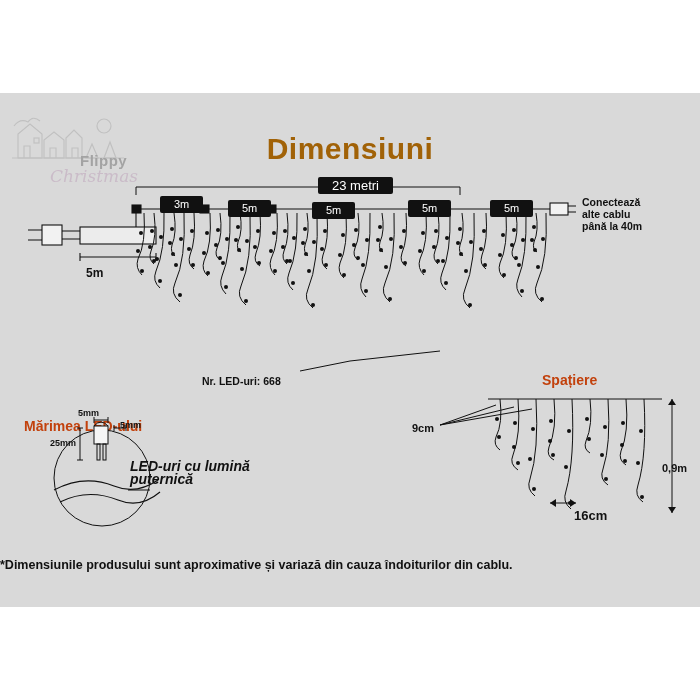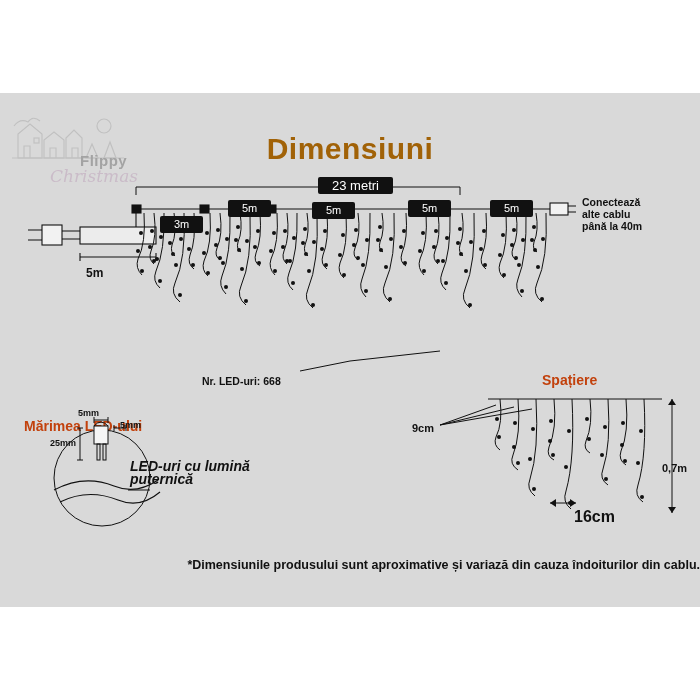--- a/index.html
+++ b/index.html
@@ -33,21 +33,21 @@
     position:absolute;left:42px;top:58px;font-size:17px;color:#c8b7c6;
     font-family:"DejaVu Serif", serif;font-style:italic;
   }
   .badge{
     position:absolute;background:#111;color:#fff;font-size:11px;font-weight:normal;
     padding:2px 14px;border-radius:2px;line-height:13px;
   }
   .lbl{position:absolute;font-size:11px;color:#111;}
   .lbl-b{font-weight:bold;}
   .note{
-    position:absolute;left:0;top:558px;width:700px;text-align:right;
+    position:absolute;left:0;top:558px;width:700px;text-align:left;
     font-size:12.5px;font-weight:bold;color:#111;
   }
   .sec-title{position:absolute;font-size:14px;font-weight:bold;color:#c2410c;}
   svg{display:block;}
 </style>
 </head>
 <body>
 
 <div id="stage">
 
@@ -267,21 +267,21 @@
         <circle cx="518" cy="92" r="2"></circle>
         <circle cx="522" cy="124" r="2"></circle>
     </g>
 
     <g stroke="#111" fill="none" stroke-width="1">
       <path d="M280 196 L330 186 L420 176"></path>
     </g>
   </svg>
 
   <div class="badge" style="left:318px;top:177px;font-size:13px;">23 metri</div>
-  <div class="badge" style="left:160px;top:216px;">3m</div>
+  <div class="badge" style="left:160px;top:196px;">3m</div>
   <div class="badge" style="left:228px;top:200px;">5m</div>
   <div class="badge" style="left:312px;top:202px;">5m</div>
   <div class="badge" style="left:408px;top:200px;">5m</div>
   <div class="badge" style="left:490px;top:200px;">5m</div>
 
   <div class="lbl lbl-b" style="left:86px;top:266px;font-size:12px;">5m</div>
 
   <div class="abs" style="left:582px;top:196px;width:110px;font-size:10.5px;font-weight:bold;color:#111;line-height:12px;">
     <div>Conectează</div>
     <div>alte cablu</div>
@@ -376,18 +376,18 @@
       <circle cx="223" cy="38" r="2"></circle>
         <circle cx="222" cy="60" r="2"></circle>
         <circle cx="225" cy="76" r="2"></circle>
       <circle cx="241" cy="46" r="2"></circle>
         <circle cx="238" cy="78" r="2"></circle>
         <circle cx="242" cy="112" r="2"></circle>
     </g>
   </svg>
 
   <div class="lbl lbl-b" style="left:412px;top:422px;font-size:11px;">9cm</div>
-  <div class="lbl lbl-b" style="left:574px;top:508px;font-size:16px;text-align:center;">16cm</div>
-  <div class="lbl lbl-b" style="left:662px;top:462px;font-size:11px;">0,7m</div>
+  <div class="lbl lbl-b" style="left:574px;top:508px;font-size:13px;text-align:center;">16cm</div>
+  <div class="lbl lbl-b" style="left:662px;top:462px;font-size:11px;">0,9m</div>
 
   <div class="note">*Dimensiunile produsului sunt aproximative și variază din cauza îndoiturilor din cablu.</div>
 
 </div>
 
 </body></html>

